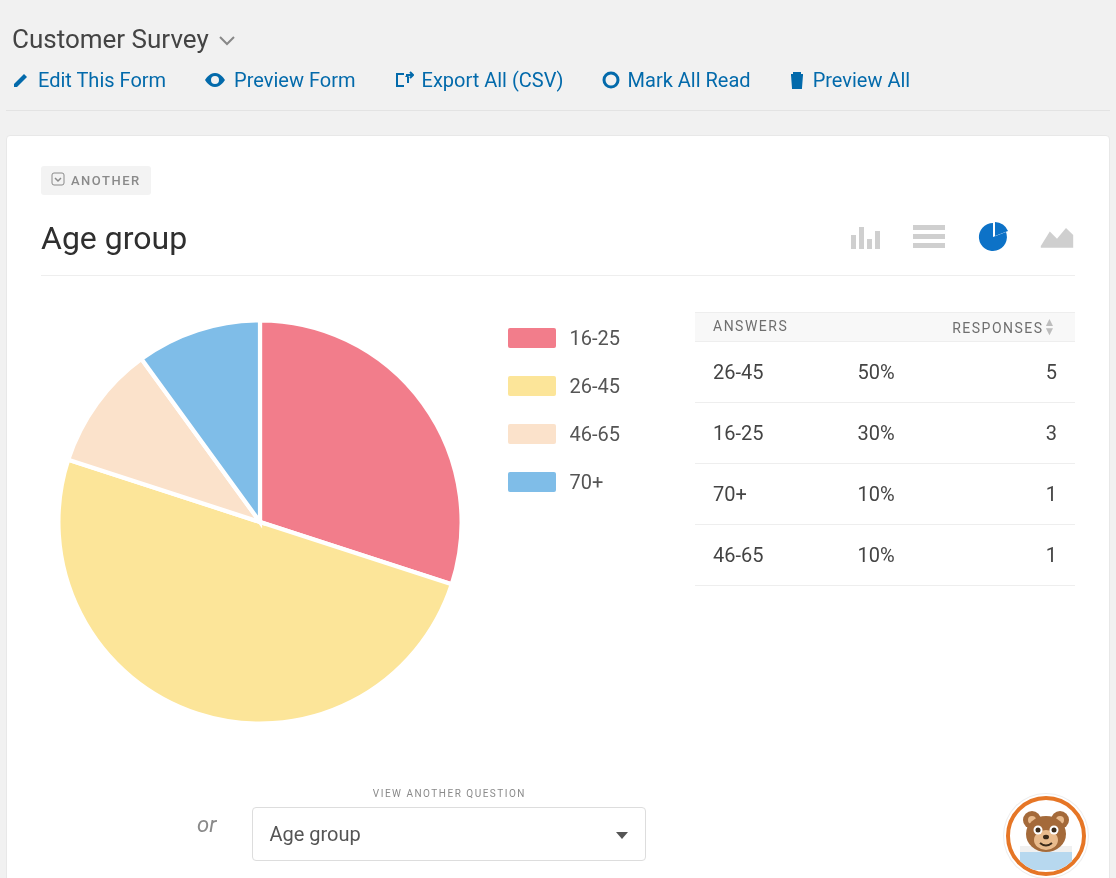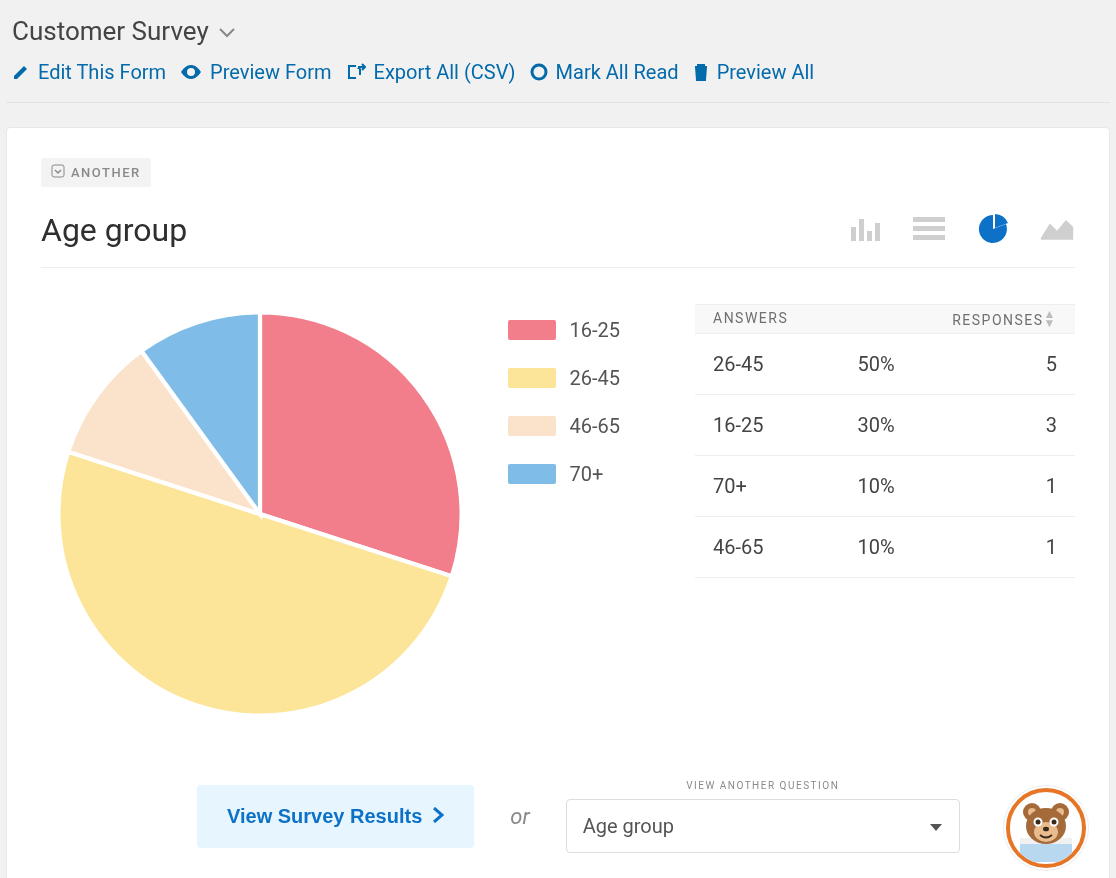--- a/index.html
+++ b/index.html
@@ -1,20 +1,20 @@
 <!DOCTYPE html>
 <html><head>
 <meta charset="utf-8">
 <style>
 html,body{margin:0;padding:0;font-family:-apple-system,BlinkMacSystemFont,"Segoe UI",Roboto,Helvetica,Arial,sans-serif;background:#f1f1f1;color:#444}
 .page{width:1116px;min-height:878px;box-sizing:border-box;padding:6px 6px 0 6px}
 .hdr{padding:10px 6px 18px 6px;border-bottom:1px solid #e3e3e3}
-.title-row{display:flex;align-items:center;font-size:26px;color:#444;margin:0 0 14px 0}
+.title-row{display:flex;align-items:center;font-size:26px;color:#444;margin:8px 0 14px 0}
 .title-row .chev{margin-left:10px;color:#888;font-size:18px}
-.toolbar{display:flex;gap:14px;flex-wrap:wrap}
+.toolbar{display:flex;gap:38px;flex-wrap:wrap}
 .tool-link{display:flex;align-items:center;color:#036aab;font-size:20px;text-decoration:none;cursor:pointer}
 .tool-link .ic{margin-right:8px;display:inline-flex}
 .card{background:#fff;border:1px solid #e8e8e8;border-radius:4px;margin:24px 0 0 0;padding:30px 34px 40px 34px}
 .badge{display:inline-flex;align-items:center;background:#f3f3f3;color:#8a8a8a;font-size:13px;letter-spacing:1.5px;border-radius:3px;padding:6px 10px;font-weight:500}
 .badge .ic{margin-right:6px}
 .card-top{display:flex;justify-content:space-between;align-items:flex-end;margin-top:10px;border-bottom:1px solid #eee;padding-bottom:18px}
 .q-title{font-size:32px;color:#2f2f2f;margin:14px 0 0 0;font-weight:400}
 .viewmodes{display:flex;gap:28px;align-items:center;padding-bottom:6px}
 .vm{width:36px;height:30px;display:inline-flex;cursor:pointer;color:#cfcfcf}
 .vm.active{color:#0d72c7}
@@ -199,26 +199,20 @@
               <span class="c1">46-65</span>
               <span class="c2">10%</span>
               <span class="c3">1</span>
             </div>
           </div>
       </div>
     </div>
 
     <div class="footer-row">
       <div class="spacer"></div>
-      <button class="primary-btn">
-        <span>View Survey Results</span>
-        <span><svg width="12" height="16" viewBox="0 0 12 16">
-              <path d="M2 1 L10 8 L2 15" stroke="currentColor" stroke-width="3" fill="none"></path>
-            </svg></span>
-      </button>
       <span class="or">or</span>
       <div class="picker">
         <span class="picker-lbl">VIEW ANOTHER QUESTION</span>
         <div class="picker-sel">
           <span>Age group</span>
           <span><svg width="14" height="10" viewBox="0 0 14 10">
                 <path d="M1 1 L7 8 L13 1 Z" fill="#555"></path>
               </svg></span>
         </div>
       </div>

